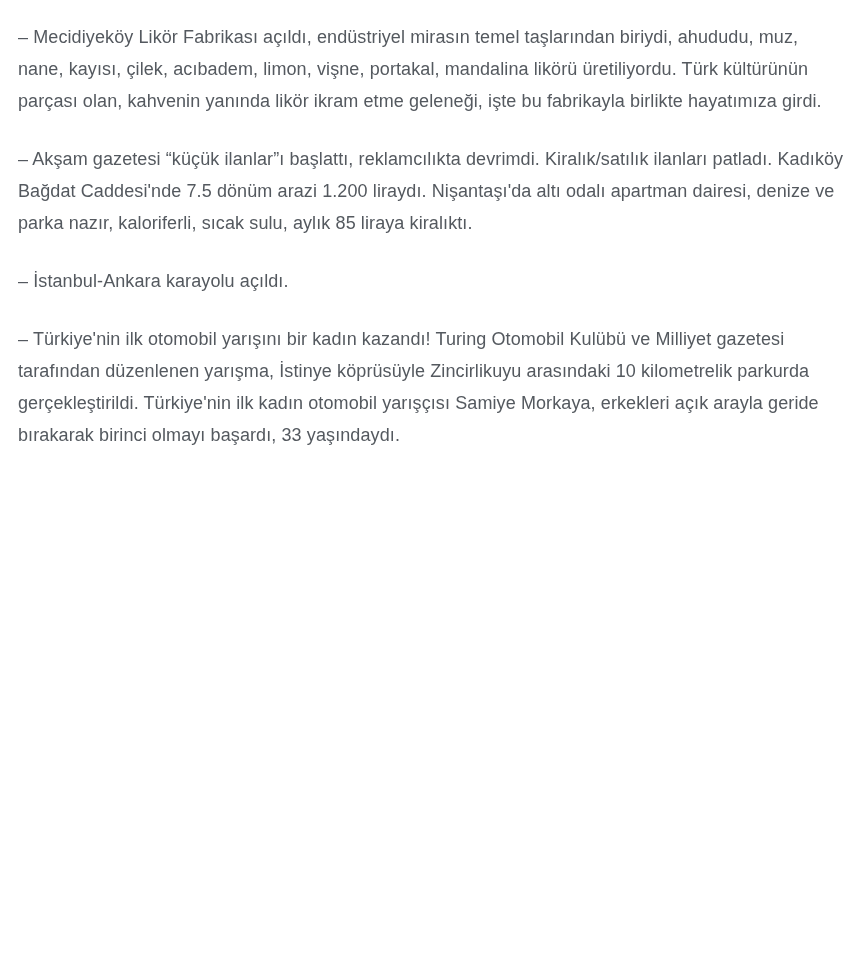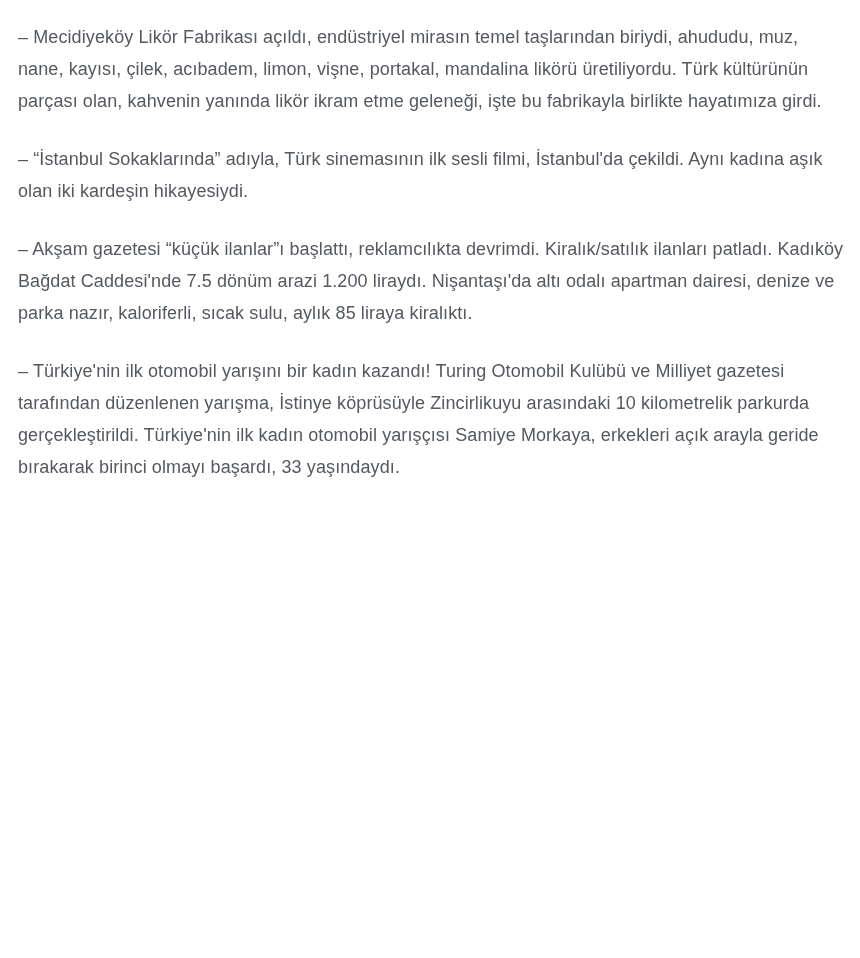--- a/index.html
+++ b/index.html
@@ -27,17 +27,17 @@
     margin: 0 0 26px 0;
     font-weight: 400;
   }
 </style>
 </head>
 <body>
 
 <div class="page">
   <main class="article-body">
     <p>– Mecidiyeköy Likör Fabrikası açıldı, endüstriyel mirasın temel taşlarından biriydi, ahududu, muz, nane, kayısı, çilek, acıbadem, limon, vişne, portakal, mandalina likörü üretiliyordu. Türk kültürünün parçası olan, kahvenin yanında likör ikram etme geleneği, işte bu fabrikayla birlikte hayatımıza girdi.</p>
-    <p>– “İstanbul Sokaklarında” adıyla, Türk sinemasının ilk sesli filmi, İstanbul'da çekildi. Aynı kadına aşık olan iki kardeşin hikayesiydi.</p>
     <p>– Akşam gazetesi “küçük ilanlar”ı başlattı, reklamcılıkta devrimdi. Kiralık/satılık ilanları patladı. Kadıköy Bağdat Caddesi'nde 7.5 dönüm arazi 1.200 liraydı. Nişantaşı'da altı odalı apartman dairesi, denize ve parka nazır, kaloriferli, sıcak sulu, aylık 85 liraya kiralıktı.</p>
+    <p>– İstanbul-Ankara karayolu açıldı.</p>
     <p>– Türkiye'nin ilk otomobil yarışını bir kadın kazandı! Turing Otomobil Kulübü ve Milliyet gazetesi tarafından düzenlenen yarışma, İstinye köprüsüyle Zincirlikuyu arasındaki 10 kilometrelik parkurda gerçekleştirildi. Türkiye'nin ilk kadın otomobil yarışçısı Samiye Morkaya, erkekleri açık arayla geride bırakarak birinci olmayı başardı, 33 yaşındaydı.</p>
   </main>
 </div>
 
 </body></html>

